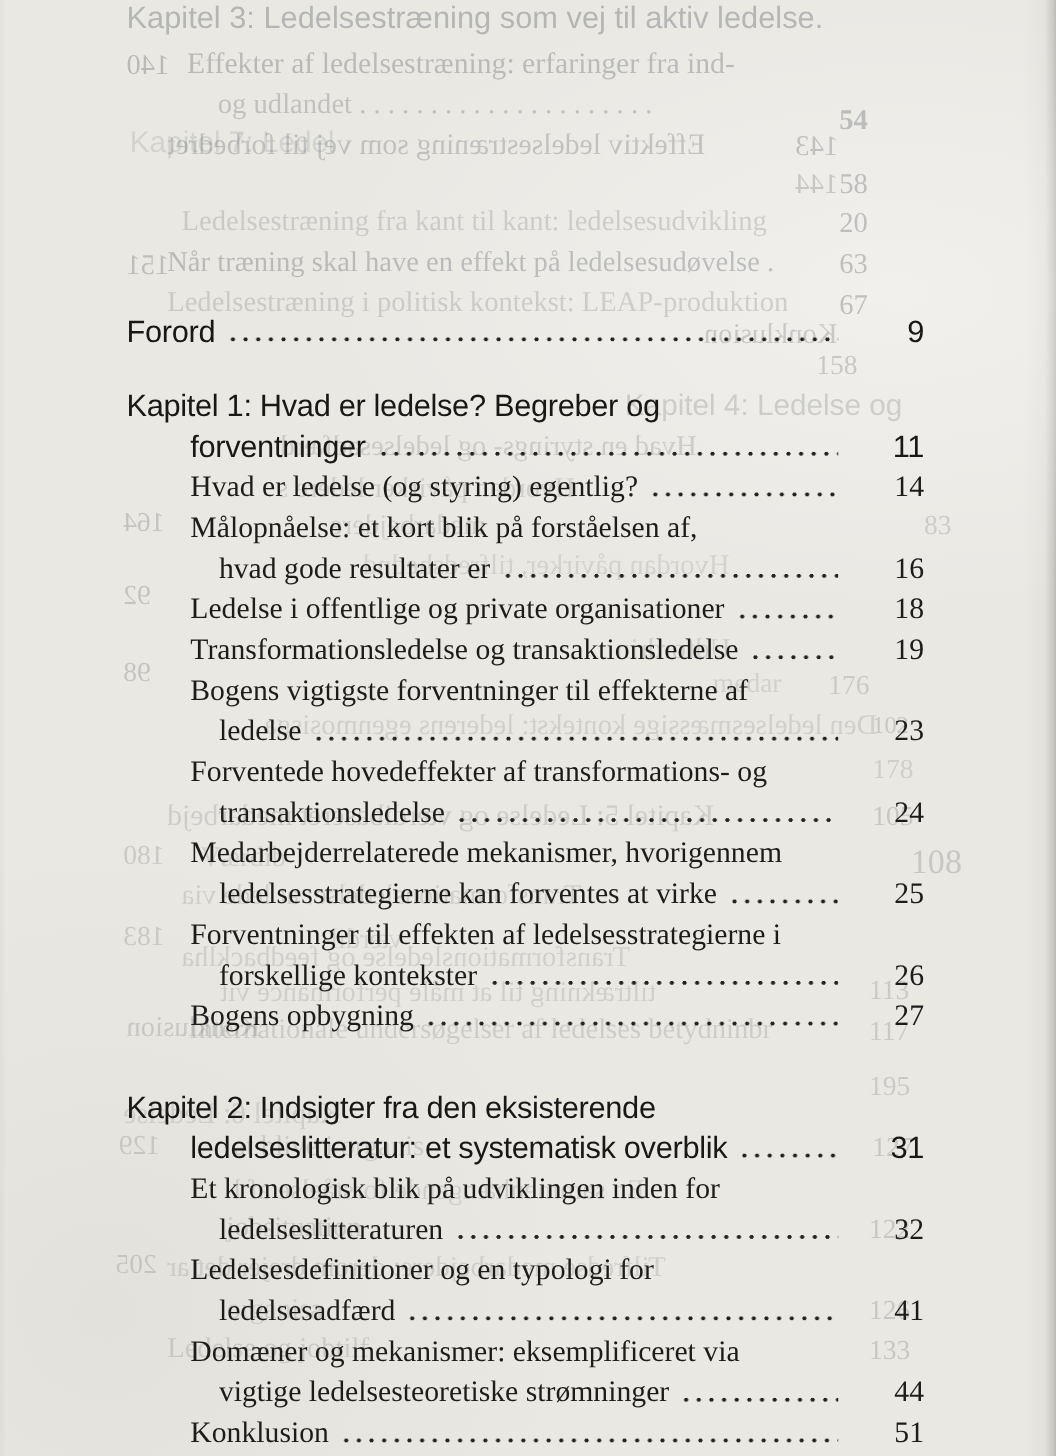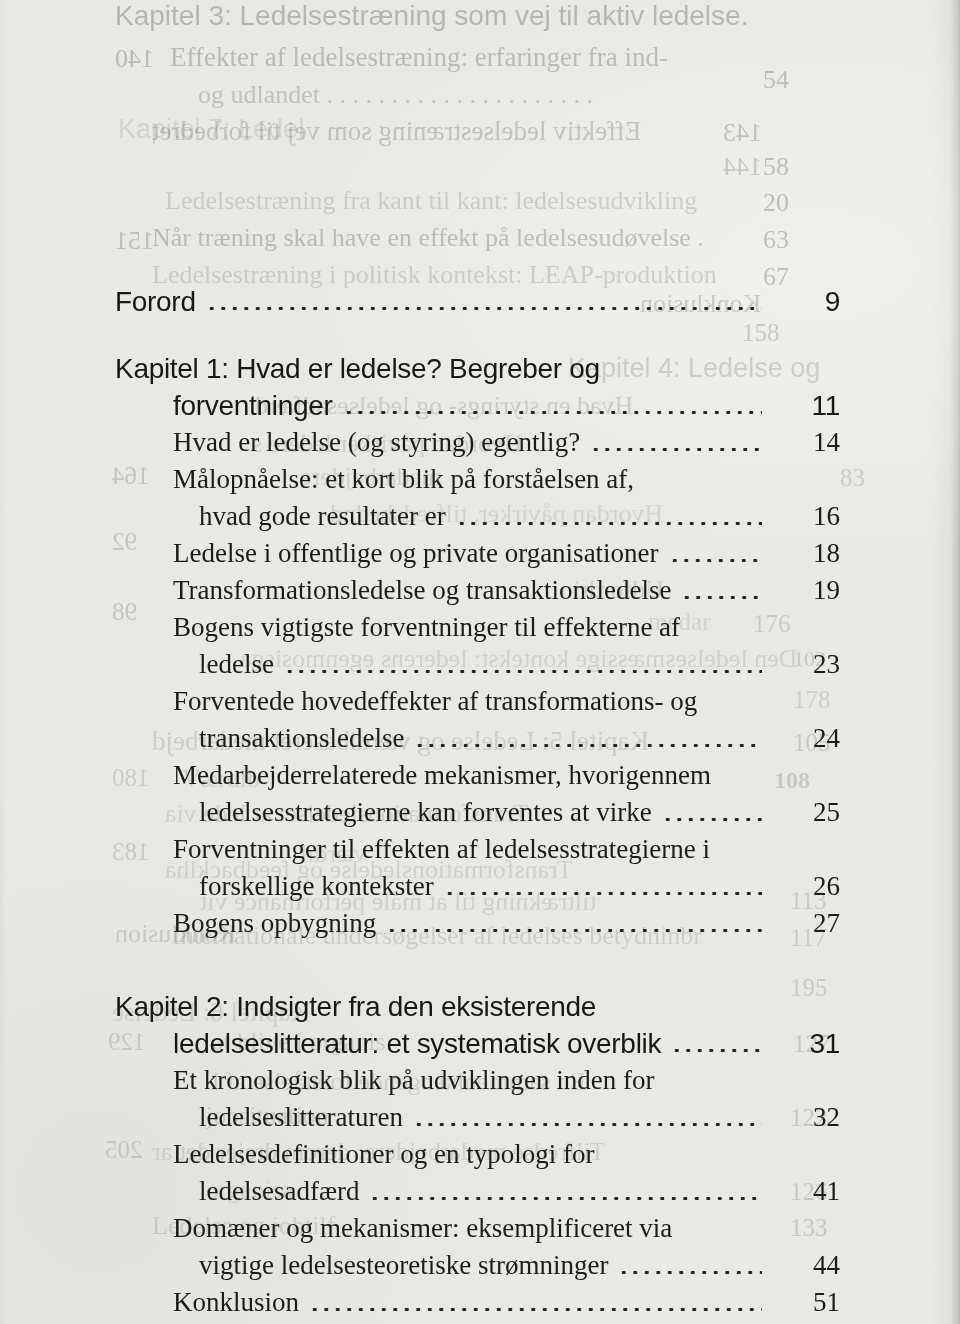--- a/index.html
+++ b/index.html
@@ -71,21 +71,21 @@
 </head>
 <body>
 
 <div class="page">
   <div class="paper-sheen"></div>
   <div class="bleed">
       <span class="sf" style="left: 115px; top: 2px; font-size: 28px; opacity: 0.33;">Kapitel 3: Ledelsestræning som vej til aktiv ledelse.</span>
       <span class="m" style="left: 115px; top: 46px; font-size: 26px; opacity: 0.3;">140</span>
       <span style="left: 170px; top: 44px; font-size: 27px; opacity: 0.3;">Effekter af ledelsestræning: erfaringer fra ind-</span>
       <span style="left: 198px; top: 82px; font-size: 26px; opacity: 0.26;">og udlandet . . . . . . . . . . . . . . . . . . . . .</span>
-      <span style="left: 763px; top: 67px; font-size: 26px; opacity: 0.3;">54</span>
+      <span style="left: 763px; top: 96px; font-size: 26px; opacity: 0.3; font-weight: bold;">54</span>
       <span class="sf" style="left: 118px; top: 116px; font-size: 27px; opacity: 0.14;">Kapitel 7: Ledel</span>
       <span class="m" style="left: 152px; top: 118px; font-size: 27px; opacity: 0.26;">Effektiv ledelsestræning som vej til forbedret</span>
       <span class="m" style="left: 723px; top: 120px; font-size: 26px; opacity: 0.28;">143</span>
       <span class="m" style="left: 723px; top: 154px; font-size: 26px; opacity: 0.24;">144</span>
       <span style="left: 763px; top: 154px; font-size: 26px; opacity: 0.3;">58</span>
       <span style="left: 165px; top: 188px; font-size: 26px; opacity: 0.2;">Ledelsestræning fra kant til kant: ledelsesudvikling</span>
       <span style="left: 763px; top: 190px; font-size: 26px; opacity: 0.3;">20</span>
       <span class="m" style="left: 115px; top: 228px; font-size: 26px; opacity: 0.28;">151</span>
       <span style="left: 152px; top: 225px; font-size: 26px; opacity: 0.3;">Når træning skal have en effekt på ledelsesudøvelse .</span>
       <span style="left: 763px; top: 227px; font-size: 26px; opacity: 0.3;">63</span>
@@ -105,21 +105,21 @@
       <span class="m" style="left: 112px; top: 599px; font-size: 25px; opacity: 0.24;">98</span>
       <span style="left: 648px; top: 609px; font-size: 25px; opacity: 0.15;">medar</span>
       <span style="left: 753px; top: 611px; font-size: 25px; opacity: 0.2;">176</span>
       <span class="m" style="left: 240px; top: 646px; font-size: 26px; opacity: 0.16;">Den ledelsesmæssige kontekst: lederens egenmosisga</span>
       <span style="left: 793px; top: 648px; font-size: 22px; opacity: 0.22;">102</span>
       <span style="left: 793px; top: 687px; font-size: 25px; opacity: 0.17;">178</span>
       <span class="m" style="left: 152px; top: 728px; font-size: 27px; opacity: 0.18;">Kapitel 5: Ledelse og værdibaseret medarbejd</span>
       <span style="left: 793px; top: 730px; font-size: 25px; opacity: 0.22;">105</span>
       <span class="m" style="left: 112px; top: 765px; font-size: 25px; opacity: 0.2;">180</span>
       <span style="left: 182px; top: 766px; font-size: 26px; opacity: 0.15;">Værdib</span>
-      <span style="left: 774px; top: 768px; font-size: 24px; opacity: 0.22; font-weight: bold;">108</span>
+      <span style="left: 828px; top: 768px; font-size: 31px; opacity: 0.22;">108</span>
       <span class="m" style="left: 165px; top: 801px; font-size: 26px; opacity: 0.16;">Transformationsledelse: at lede via</span>
       <span class="m" style="left: 112px; top: 839px; font-size: 25px; opacity: 0.2;">183</span>
       <span class="m" style="left: 300px; top: 841px; font-size: 26px; opacity: 0.14;">værdil</span>
       <span class="m" style="left: 165px; top: 857px; font-size: 26px; opacity: 0.16;">Transformationsledelse og feedbacklha</span>
       <span class="m" style="left: 200px; top: 889px; font-size: 26px; opacity: 0.16;">tiltrækning til at måle performance vit</span>
       <span style="left: 790px; top: 888px; font-size: 25px; opacity: 0.2;">113</span>
       <span class="m" style="left: 115px; top: 921px; font-size: 26px; opacity: 0.2;">Konklusion</span>
       <span style="left: 172px; top: 923px; font-size: 26px; opacity: 0.18;">Internationale undersøgelser af ledelses betydninbr</span>
       <span style="left: 790px; top: 925px; font-size: 25px; opacity: 0.2;">117</span>
       <span style="left: 790px; top: 975px; font-size: 25px; opacity: 0.2;">195</span>

